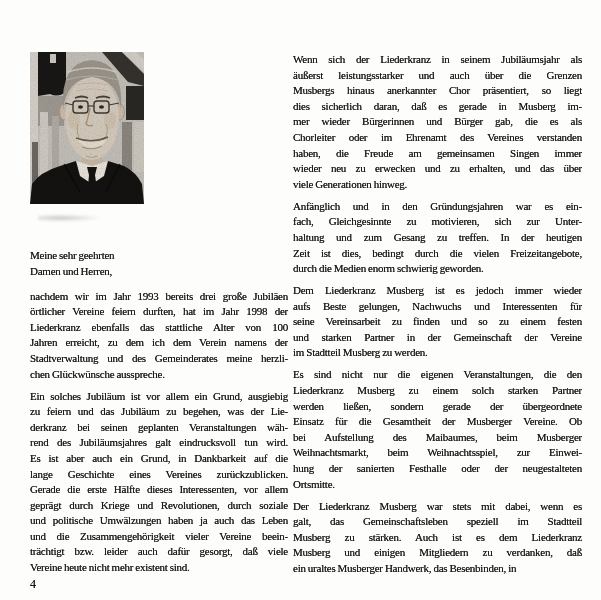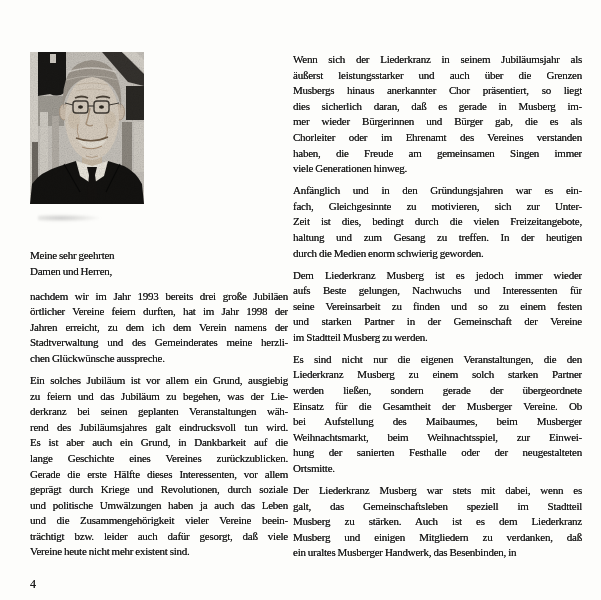--- a/index.html
+++ b/index.html
@@ -125,20 +125,21 @@
 
   <div class="col col-left">
     <div class="salutation">
         <div class="line">Meine sehr geehrten</div>
         <div class="line">Damen und Herren,</div>
       </div>
     <div>
         <div class="para">
           <div class="line">nachdem wir im Jahr 1993 bereits drei große Jubiläen</div>
           <div class="line">örtlicher Vereine feiern durften, hat im Jahr 1998 der</div>
+          <div class="line">Liederkranz ebenfalls das stattliche Alter von 100</div>
           <div class="line">Jahren erreicht, zu dem ich dem Verein namens der</div>
           <div class="line">Stadtverwaltung und des Gemeinderates meine herzli-</div>
           <div class="line last">chen Glückwünsche ausspreche.</div>
         </div>
         <div class="para">
           <div class="line">Ein solches Jubiläum ist vor allem ein Grund, ausgiebig</div>
           <div class="line">zu feiern und das Jubiläum zu begehen, was der Lie-</div>
           <div class="line">derkranz bei seinen geplanten Veranstaltungen wäh-</div>
           <div class="line">rend des Jubiläumsjahres galt eindrucksvoll tun wird.</div>
           <div class="line">Es ist aber auch ein Grund, in Dankbarkeit auf die</div>
@@ -155,27 +156,28 @@
 
   <div class="col col-right">
       <div class="para">
         <div class="line">Wenn sich der Liederkranz in seinem Jubiläumsjahr als</div>
         <div class="line">äußerst leistungsstarker und auch über die Grenzen</div>
         <div class="line">Musbergs hinaus anerkannter Chor präsentiert, so liegt</div>
         <div class="line">dies sicherlich daran, daß es gerade in Musberg im-</div>
         <div class="line">mer wieder Bürgerinnen und Bürger gab, die es als</div>
         <div class="line">Chorleiter oder im Ehrenamt des Vereines verstanden</div>
         <div class="line">haben, die Freude am gemeinsamen Singen immer</div>
+        <div class="line">wieder neu zu erwecken und zu erhalten, und das über</div>
         <div class="line last">viele Generationen hinweg.</div>
       </div>
       <div class="para">
         <div class="line">Anfänglich und in den Gründungsjahren war es ein-</div>
         <div class="line">fach, Gleichgesinnte zu motivieren, sich zur Unter-</div>
+        <div class="line">haltung und zum Gesang zu treffen. In der heutigen</div>
         <div class="line">Zeit ist dies, bedingt durch die vielen Freizeitangebote,</div>
-        <div class="line">haltung und zum Gesang zu treffen. In der heutigen</div>
         <div class="line last">durch die Medien enorm schwierig geworden.</div>
       </div>
       <div class="para">
         <div class="line">Dem Liederkranz Musberg ist es jedoch immer wieder</div>
         <div class="line">aufs Beste gelungen, Nachwuchs und Interessenten für</div>
         <div class="line">seine Vereinsarbeit zu finden und so zu einem festen</div>
         <div class="line">und starken Partner in der Gemeinschaft der Vereine</div>
         <div class="line last">im Stadtteil Musberg zu werden.</div>
       </div>
       <div class="para">

